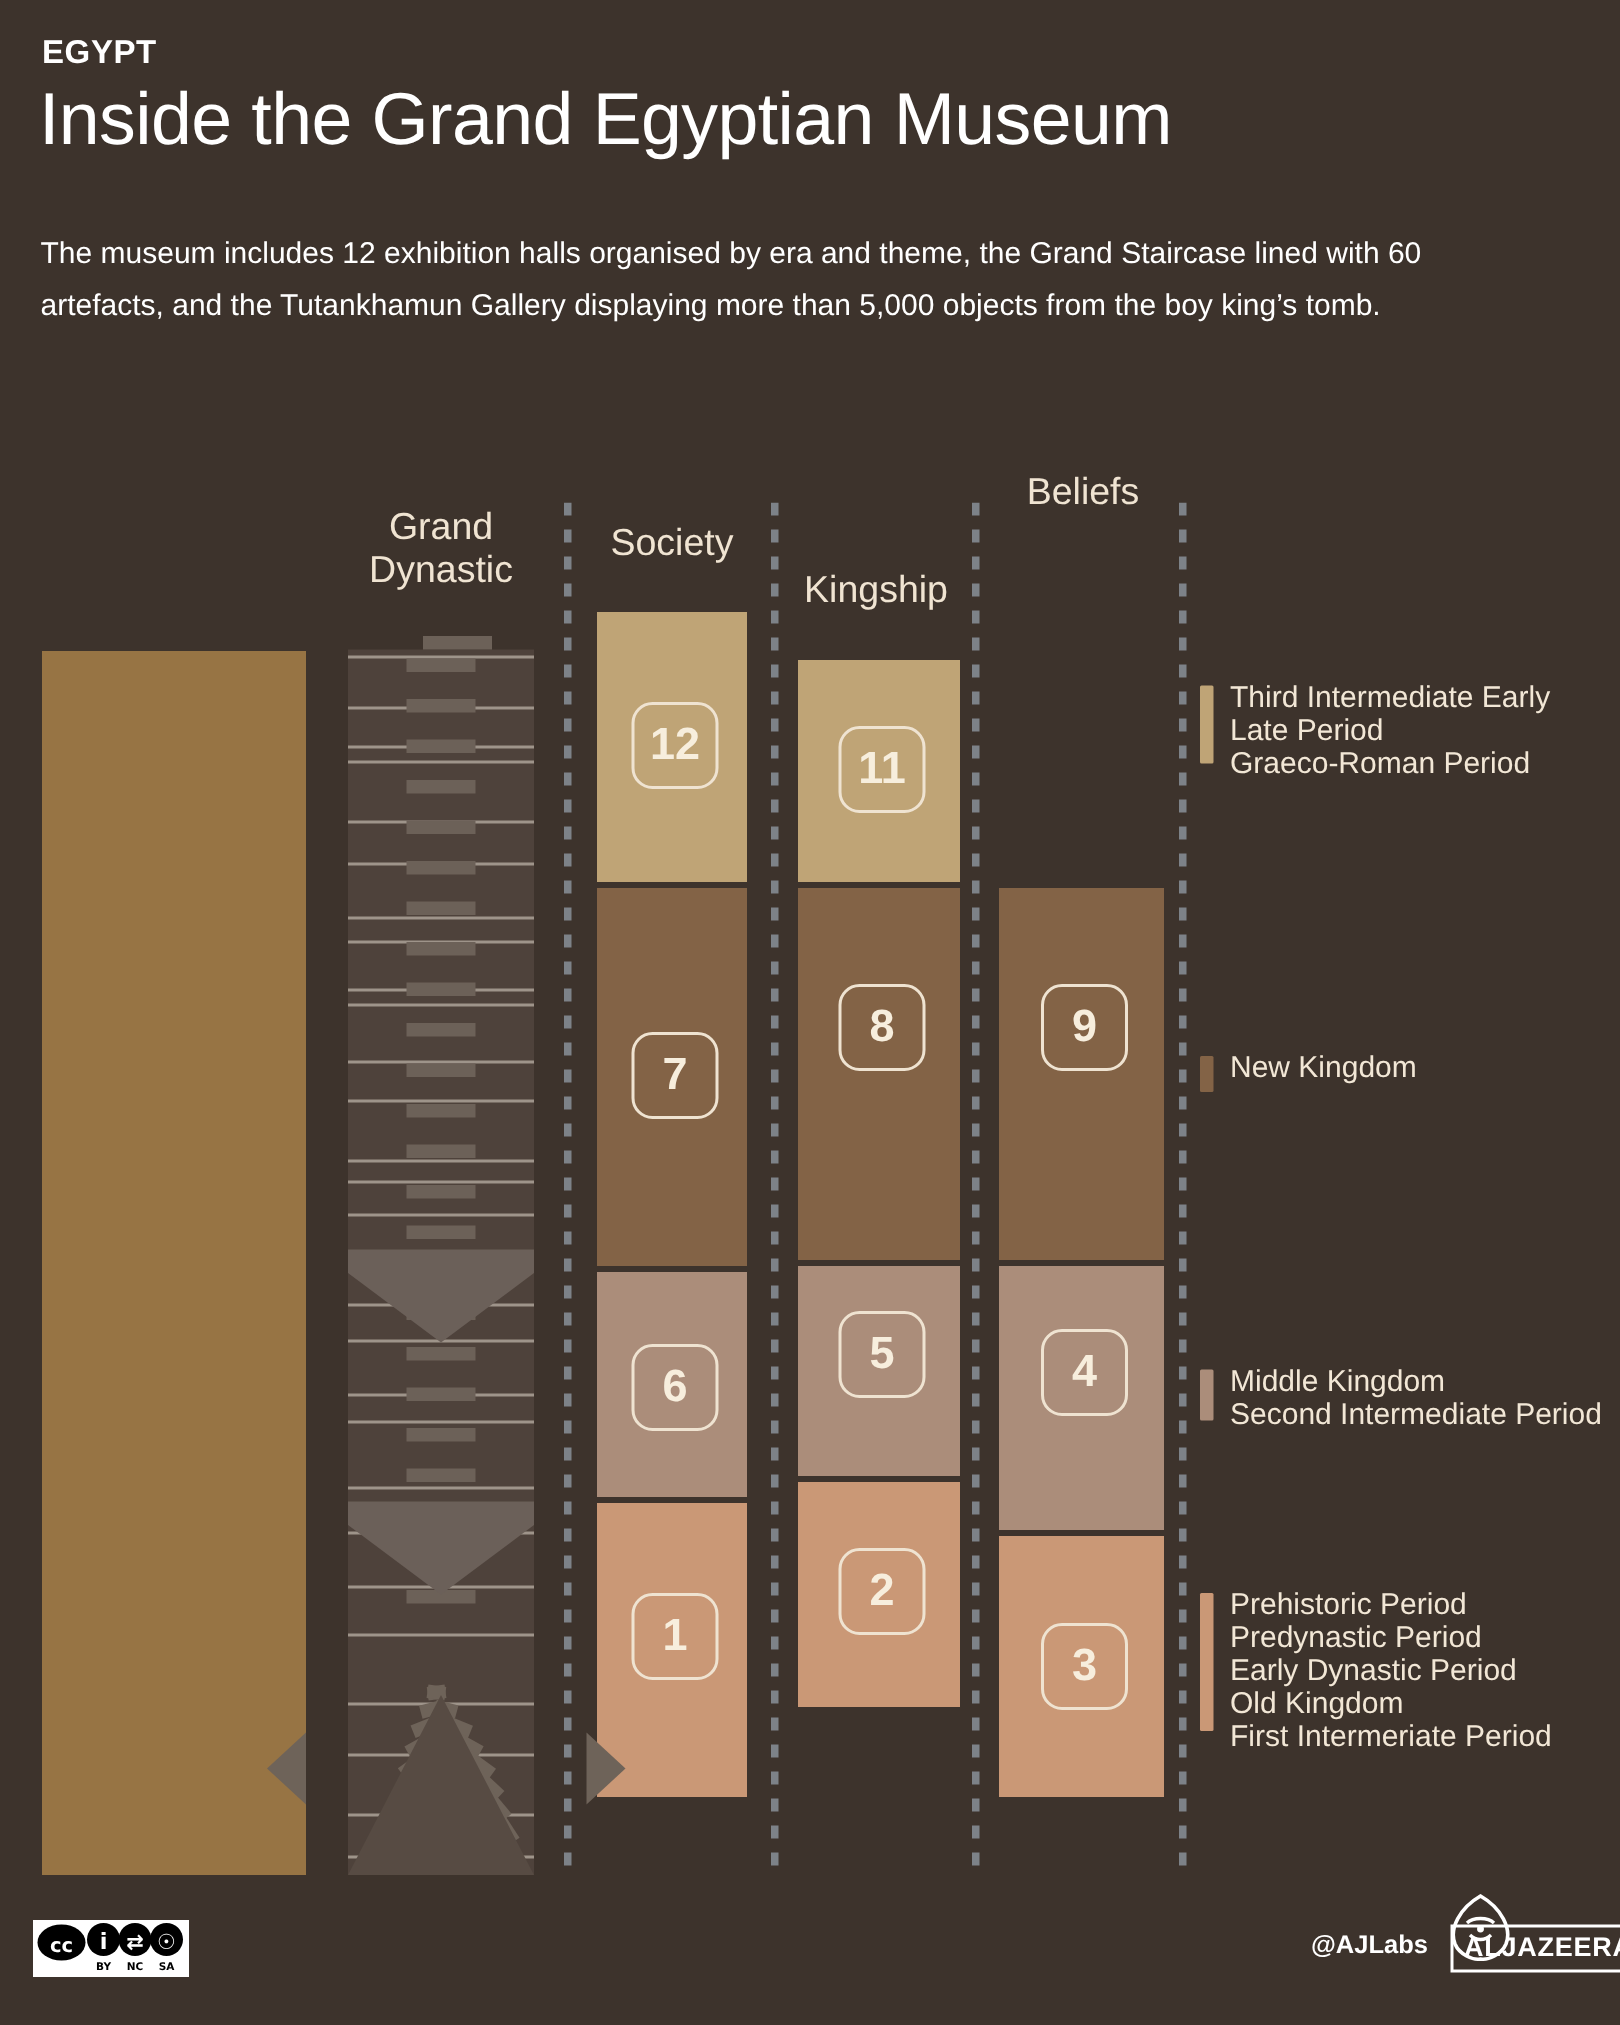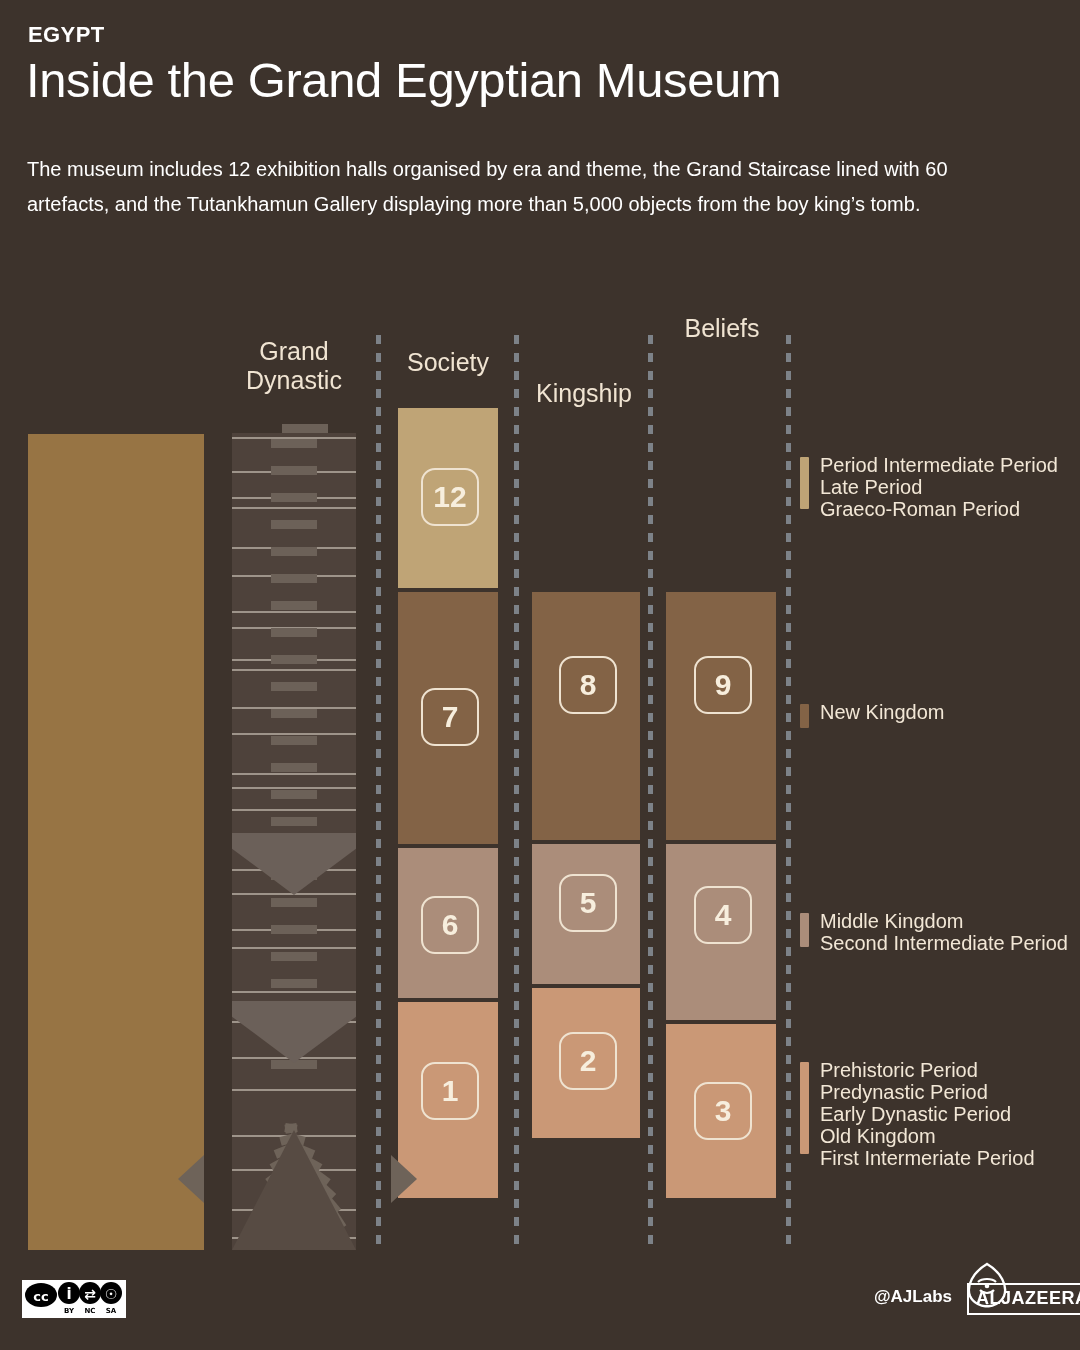--- a/index.html
+++ b/index.html
@@ -185,20 +185,23 @@
   <div class="block" style="left:398px;top:337px;width:100px;height:252px;background:#836346;">
     <div class="badge" style="top:96px;">7</div>
   </div>
   <div class="block" style="left:398px;top:593px;width:100px;height:150px;background:#ab8d7a;">
     <div class="badge" style="top:48px;">6</div>
   </div>
   <div class="block" style="left:398px;top:747px;width:100px;height:196px;background:#ca9876;">
     <div class="badge" style="top:60px;">1</div>
   </div>
 
+  <div class="block" style="left:532px;top:185px;width:108px;height:148px;background:#bfa476;">
+    <div class="badge" style="top:44px;">11</div>
+  </div>
   <div class="block" style="left:532px;top:337px;width:108px;height:248px;background:#836346;">
     <div class="badge" style="top:64px;">8</div>
   </div>
   <div class="block" style="left:532px;top:589px;width:108px;height:140px;background:#ab8d7a;">
     <div class="badge" style="top:30px;">5</div>
   </div>
   <div class="block" style="left:532px;top:733px;width:108px;height:150px;background:#ca9876;">
     <div class="badge" style="top:44px;">2</div>
   </div>
 
@@ -208,21 +211,21 @@
   <div class="block" style="left:666px;top:589px;width:110px;height:176px;background:#ab8d7a;">
     <div class="badge" style="top:42px;">4</div>
   </div>
   <div class="block" style="left:666px;top:769px;width:110px;height:174px;background:#ca9876;">
     <div class="badge" style="top:58px;">3</div>
   </div>
 
   <div class="legend" style="left:800px;top:202px;">
     <div class="swatch" style="height:52px;background:#bfa476;"></div>
     <div class="lines">
-      <div>Period Intermediate Period</div>
+      <div>Third Intermediate Early</div>
       <div>Late Period</div>
       <div>Graeco-Roman Period</div>
     </div>
   </div>
   <div class="legend" style="left:800px;top:449px;">
     <div class="swatch" style="height:24px;background:#836346;"></div>
     <div class="lines">
       <div>New Kingdom</div>
     </div>
   </div>

